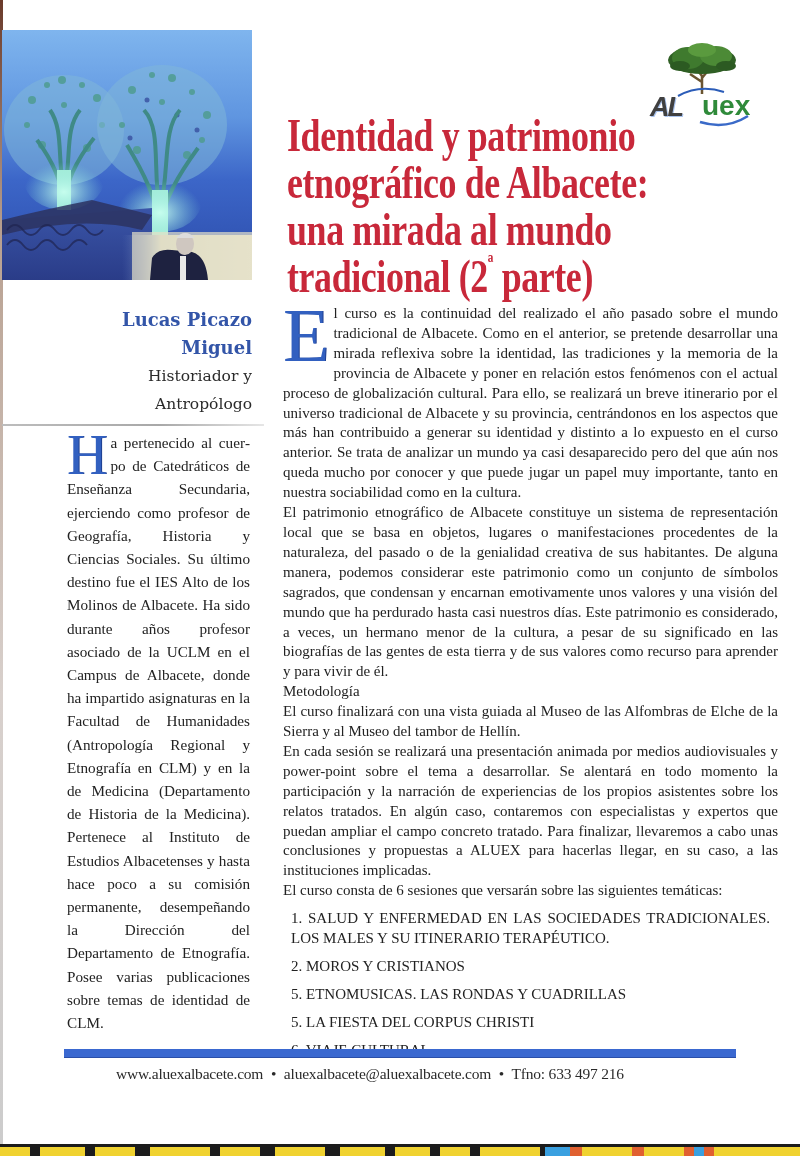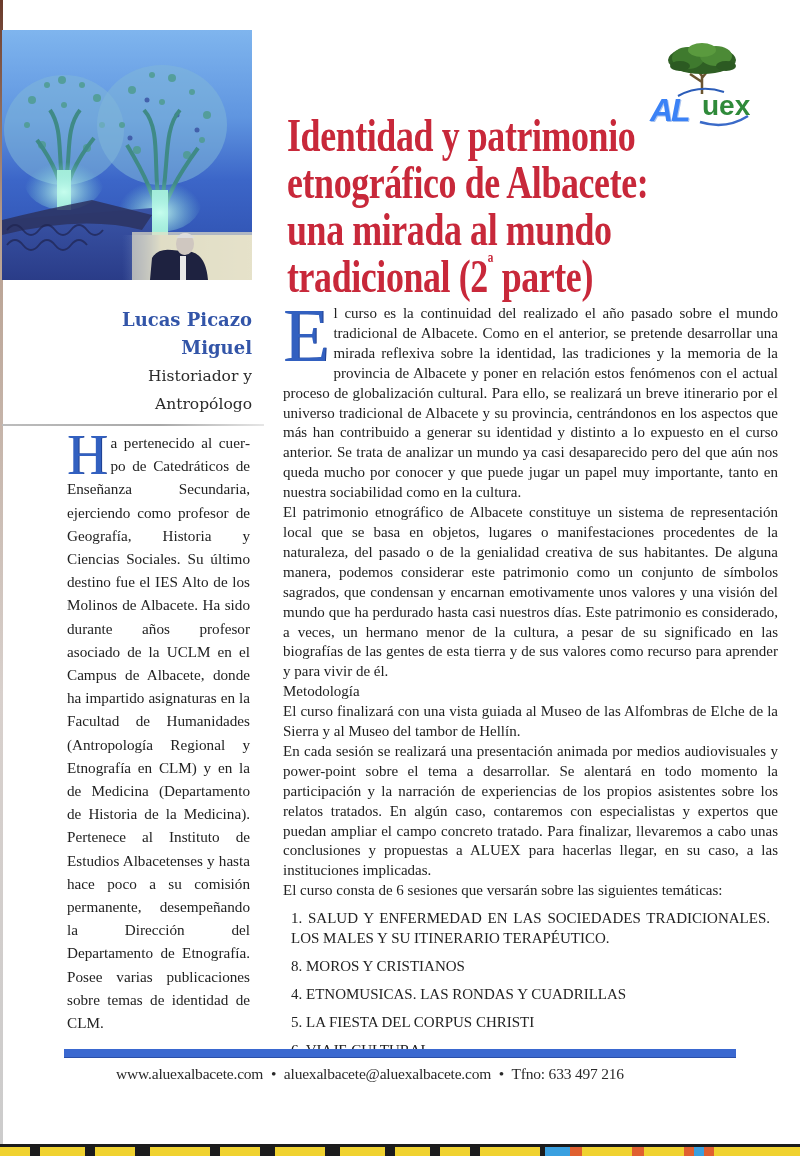--- a/index.html
+++ b/index.html
@@ -12,21 +12,21 @@
     .hero-photo {
       position: absolute; left: 2px; top: 30px; width: 250px; height: 250px; overflow: hidden;
       background: linear-gradient(180deg, #7fb5ee 0%, #5f95e0 35%, #3c66c8 60%, #2b4aa8 100%);
     }
     .hero-photo svg { display: block; }
 
     
     .logo { position: absolute; left: 648px; top: 42px; width: 110px; height: 95px; }
     .logo-tree { position: absolute; left: 18px; top: 0; width: 74px; height: 52px; }
     .logo-text { position: absolute; left: 2px; top: 46px; width: 110px; height: 50px; }
-    .logo-al { position: absolute; left: 0; top: 4px; font-family: "Liberation Sans", sans-serif; font-weight: bold; font-style: italic; font-size: 32px; color: #3b82f6; letter-spacing: -2px; text-shadow: 1px 1px 0 #a9c3ee; }
+    .logo-al { position: absolute; left: 0; top: 4px; font-family: "Liberation Sans", sans-serif; font-weight: bold; font-style: italic; font-size: 27px; color: #404040; letter-spacing: -2px; text-shadow: 1px 1px 0 #a9c3ee; }
     .logo-uex { position: absolute; left: 52px; top: 2px; font-family: "Liberation Sans", sans-serif; font-weight: bold; font-size: 28px; color: #2f8a3a; }
     .logo-swoosh { position: absolute; left: 20px; top: -2px; width: 80px; height: 44px; }
 
     
     .title {
       position: absolute; left: 287px; top: 112px; width: 380px;
       font-family: "Liberation Serif", "DejaVu Serif", serif;
       color: #c8283a; font-size: 46px; line-height: 47px; letter-spacing: -0.5px;
       transform: scaleX(0.78); transform-origin: left top;
       white-space: nowrap;
@@ -201,22 +201,22 @@
 
 <div class="article">
   <p><span class="dropcap-e">E</span><span>l curso es la continuidad del realizado el año pasado sobre el mundo tradicional de Albacete. Como en el anterior, se pretende desarrollar una mirada reflexiva sobre  la identidad, las tradiciones y la memo­ria de la provincia de Albacete y poner en relación estos fenómenos con el actual proceso de globalización cultural. Para ello, se realizará un breve itinerario por el universo tradicional de Albacete y su provincia, centrán­donos en los aspectos que más han contribuido a generar su identidad y distinto a lo expuesto en el curso anterior. Se trata de analizar un mundo ya casi desaparecido pero del que aún nos queda mucho por conocer y que puede jugar un papel muy importante, tanto en nuestra sociabilidad como en la cultura.</span></p>
   <p>El patrimonio etnográfico de Albacete constituye un sistema de represen­tación local que se basa en  objetos, lugares o manifestaciones procedentes de la naturaleza,  del pasado o de la genialidad creativa de sus habitantes. De alguna manera, podemos considerar este patrimonio como un conjun­to de símbolos sagrados, que condensan y encarnan emotivamente unos valores y una visión del mundo que ha perdurado hasta casi nuestros días. Este patrimonio es considerado, a veces, un hermano menor de la cultura, a pesar de su significado en las biografías de las gentes de esta tierra y de sus valores como recurso para aprender y para vivir de él.</p>
   <p>Metodología</p>
   <p>El curso finalizará con una vista guiada al Museo de las Alfombras de Elche de la Sierra y al Museo del tambor de Hellín.</p>
   <p>En cada sesión se realizará una presentación animada por medios audio­visuales y power-point sobre el tema a desarrollar. Se  alentará en todo momento la participación y la narración de experiencias de los propios asistentes sobre los relatos tratados. En algún caso, contaremos con espe­cialistas y expertos que puedan ampliar el campo concreto tratado. Para finalizar, llevaremos a cabo unas conclusiones y propuestas a ALUEX para hacerlas llegar, en su caso, a las instituciones implicadas.</p>
   <p>El curso consta de 6 sesiones que versarán sobre las siguientes temáticas:</p>
   <ul class="list">
     <li style="text-align:justify">1. SALUD Y ENFERMEDAD EN LAS SOCIEDADES TRADICIONA­LES. LOS MALES Y SU ITINERARIO TERAPÉUTICO.</li>
-    <li>8.  MOROS  Y CRISTIANOS</li>
-    <li>4. ETNOMUSICAS. LAS RONDAS Y CUADRILLAS</li>
+    <li>2.  MOROS  Y CRISTIANOS</li>
+    <li>5. ETNOMUSICAS. LAS RONDAS Y CUADRILLAS</li>
     <li>5. LA FIESTA DEL CORPUS CHRISTI</li>
     <li>6. VIAJE CULTURAL</li>
   </ul>
 </div>
 
 <div class="footer-bar"></div>
 <div class="footer-contact">
   <span>www.aluexalbacete.com</span>
   <span class="sep">•</span>
   <span>aluexalbacete@aluexalbacete.com</span>

